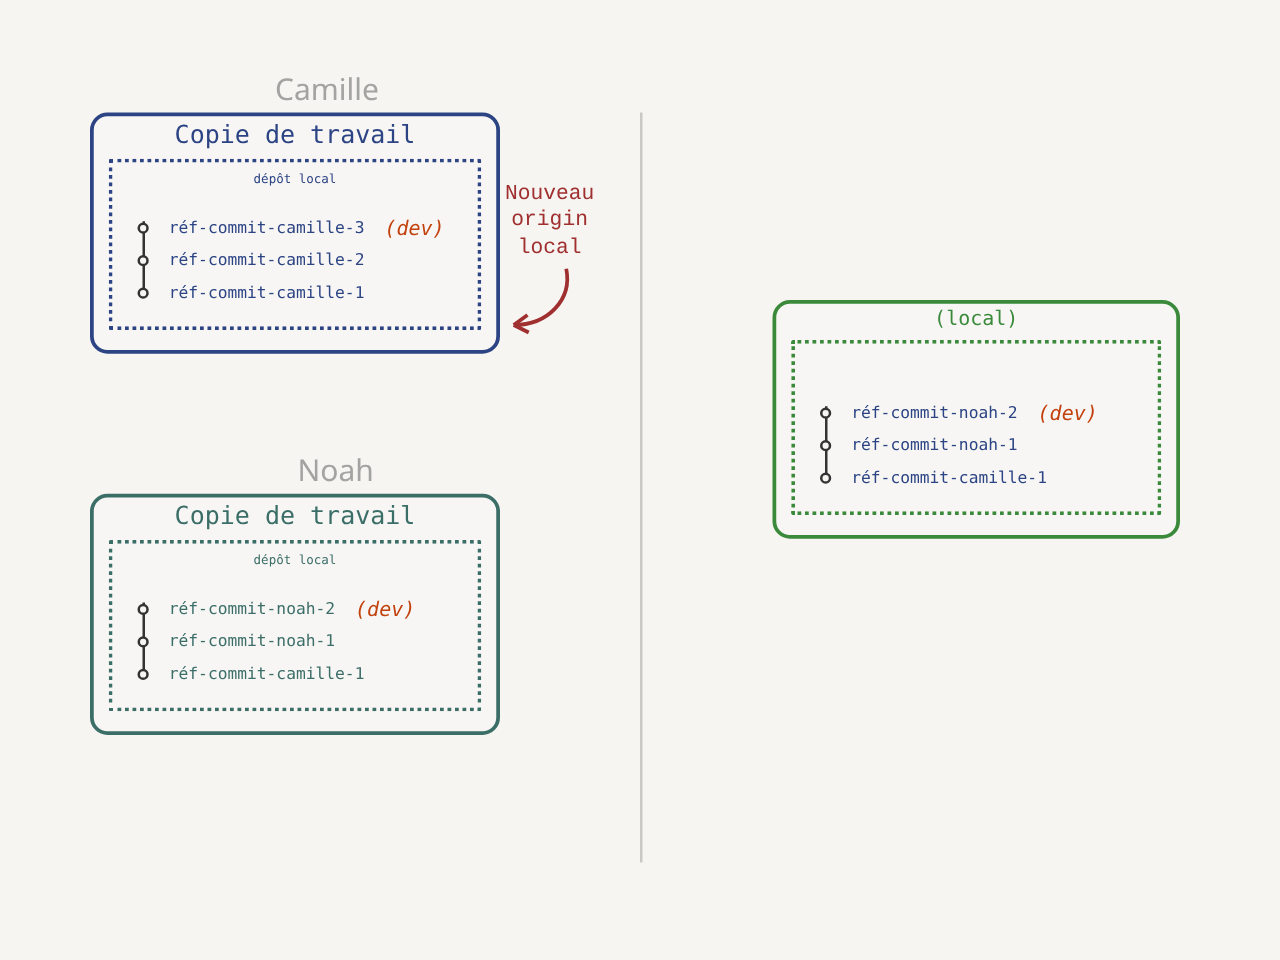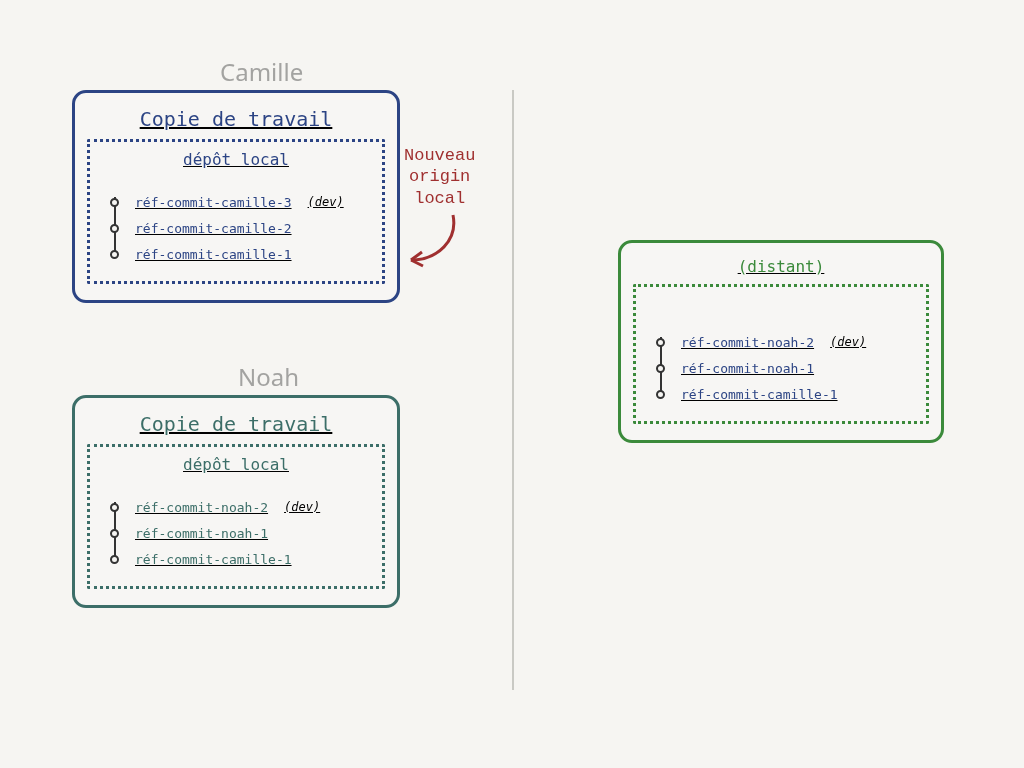--- a/index.html
+++ b/index.html
@@ -27,38 +27,37 @@
   .person-label {
     position: absolute;
     font-size: 24px;
     color: #a3a3a1;
     font-family: ui-sans-serif, system-ui, "Segoe UI", sans-serif;
   }
   .box-outer {
     position: absolute;
     border: 3px solid;
     border-radius: 14px;
-    padding: 14px 12px 16px 12px;
+    padding: 2px 12px 16px 12px;
     background: rgba(255,255,255,0.15);
-    text-decoration: underline;
   }
   .box-title {
     text-align: center;
     font-size: 20px;
     margin-bottom: 8px;
   }
   .box-inner {
     border: 3px dotted;
     border-radius: 2px;
     padding: 8px 10px 14px 10px;
     min-height: 120px;
   }
   .inner-title {
     text-align: center;
-    font-size: 16px;
+    font-size: 10px;
     margin-bottom: 20px;
   }
   .commits {
     position: relative;
     padding-left: 10px;
   }
   .commit-line {
     position: absolute;
     top: 8px;
     bottom: 14px;
@@ -80,23 +79,23 @@
     height: 9px;
     border: 2px solid #333;
     border-radius: 50%;
     background: #f6f5f2;
     flex-shrink: 0;
   }
   .commit-ref {
     font-size: 13px;
   }
   .commit-tag {
-    font-size: 12px;
+    font-size: 16px;
     font-style: italic;
-    color: #000000;
+    color: #c2410c;
   }
   .callout {
     position: absolute;
     font-size: 17px;
     text-align: center;
     line-height: 1.25;
     font-family: Liberation Mono, monospace;
   }
   .callout-arrow {
     position: absolute;
@@ -174,21 +173,21 @@
           <span class="commit-dot"></span>
           <span class="commit-ref" style="color:#3c6e68;">réf-commit-camille-1</span>
           <span class="commit-tag"></span>
         </div>
       </div>
     </div>
   </div>
 
 
   <div class="box-outer" style="left:618px; top:240px; width:326px; border-color:#3b8a3b;">
-    <div class="box-title" style="color:#3b8a3b; font-size:16px;">(distant)</div>
+    <div class="box-title" style="color:#3b8a3b; font-size:16px;">(local)</div>
     <div class="box-inner" style="border-color:#3b8a3b;">
       <div style="height:34px;"></div>
       <div class="commits">
         <div class="commit-line"></div>
         <div class="commit">
           <span class="commit-dot"></span>
           <span class="commit-ref" style="color:#2c4484;">réf-commit-noah-2</span>
           <span class="commit-tag">(dev)</span>
         </div>
         <div class="commit">

